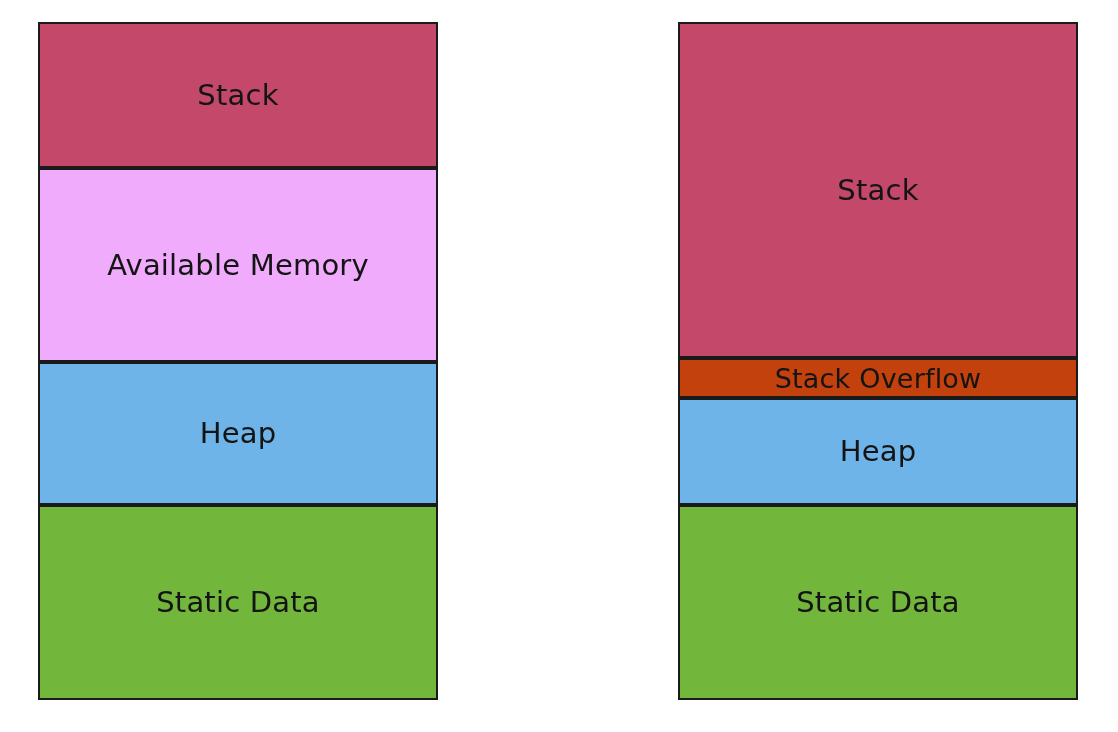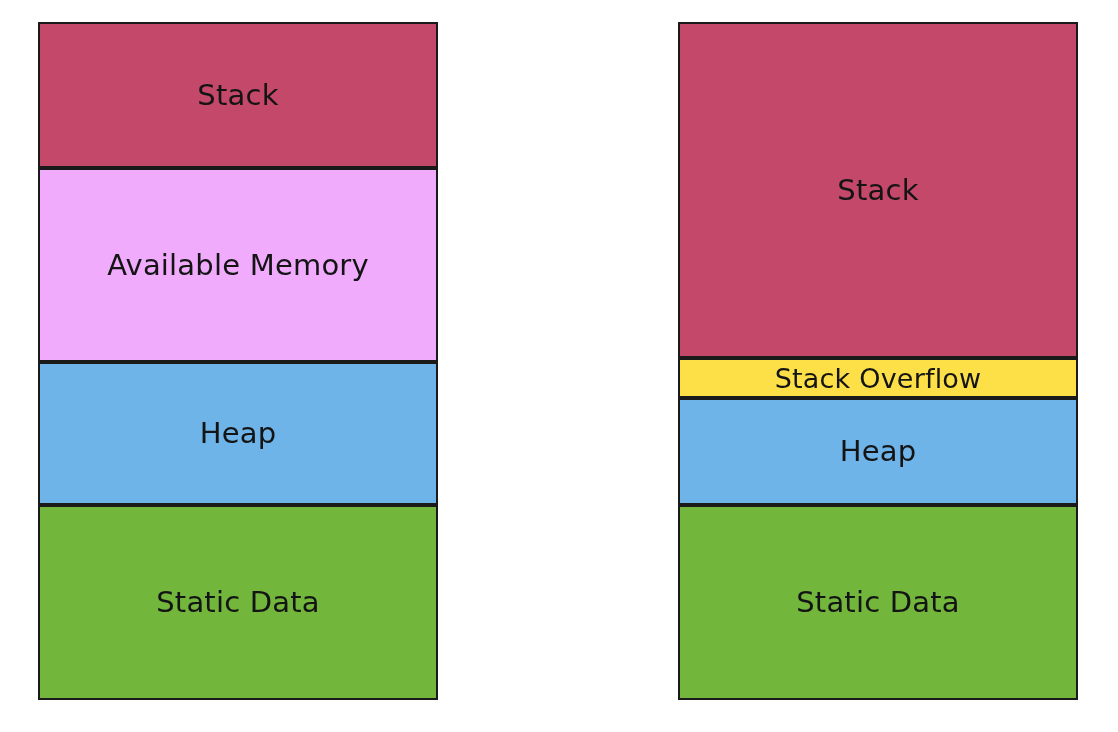--- a/index.html
+++ b/index.html
@@ -71,21 +71,21 @@
       <span class="mem-label">Static Data</span>
     </div>
   </div>
 
   <div class="memory-diagram" style="left:678px; top:22px; width:400px; height:678px;">
 
     <div class="mem-block" style="top:0px; height:336px; background:#c4486a;">
       <span class="mem-label">Stack</span>
     </div>
 
-    <div class="mem-block" style="top:336px; height:40px; background:#fde047;">
+    <div class="mem-block" style="top:336px; height:40px; background:#c2410c;">
       <span class="mem-label small">Stack Overflow</span>
     </div>
 
     <div class="mem-block" style="top:376px; height:107px; background:#6eb4e8;">
       <span class="mem-label">Heap</span>
     </div>
 
     <div class="mem-block" style="top:483px; height:195px; background:#72b63c;">
       <span class="mem-label">Static Data</span>
     </div>

